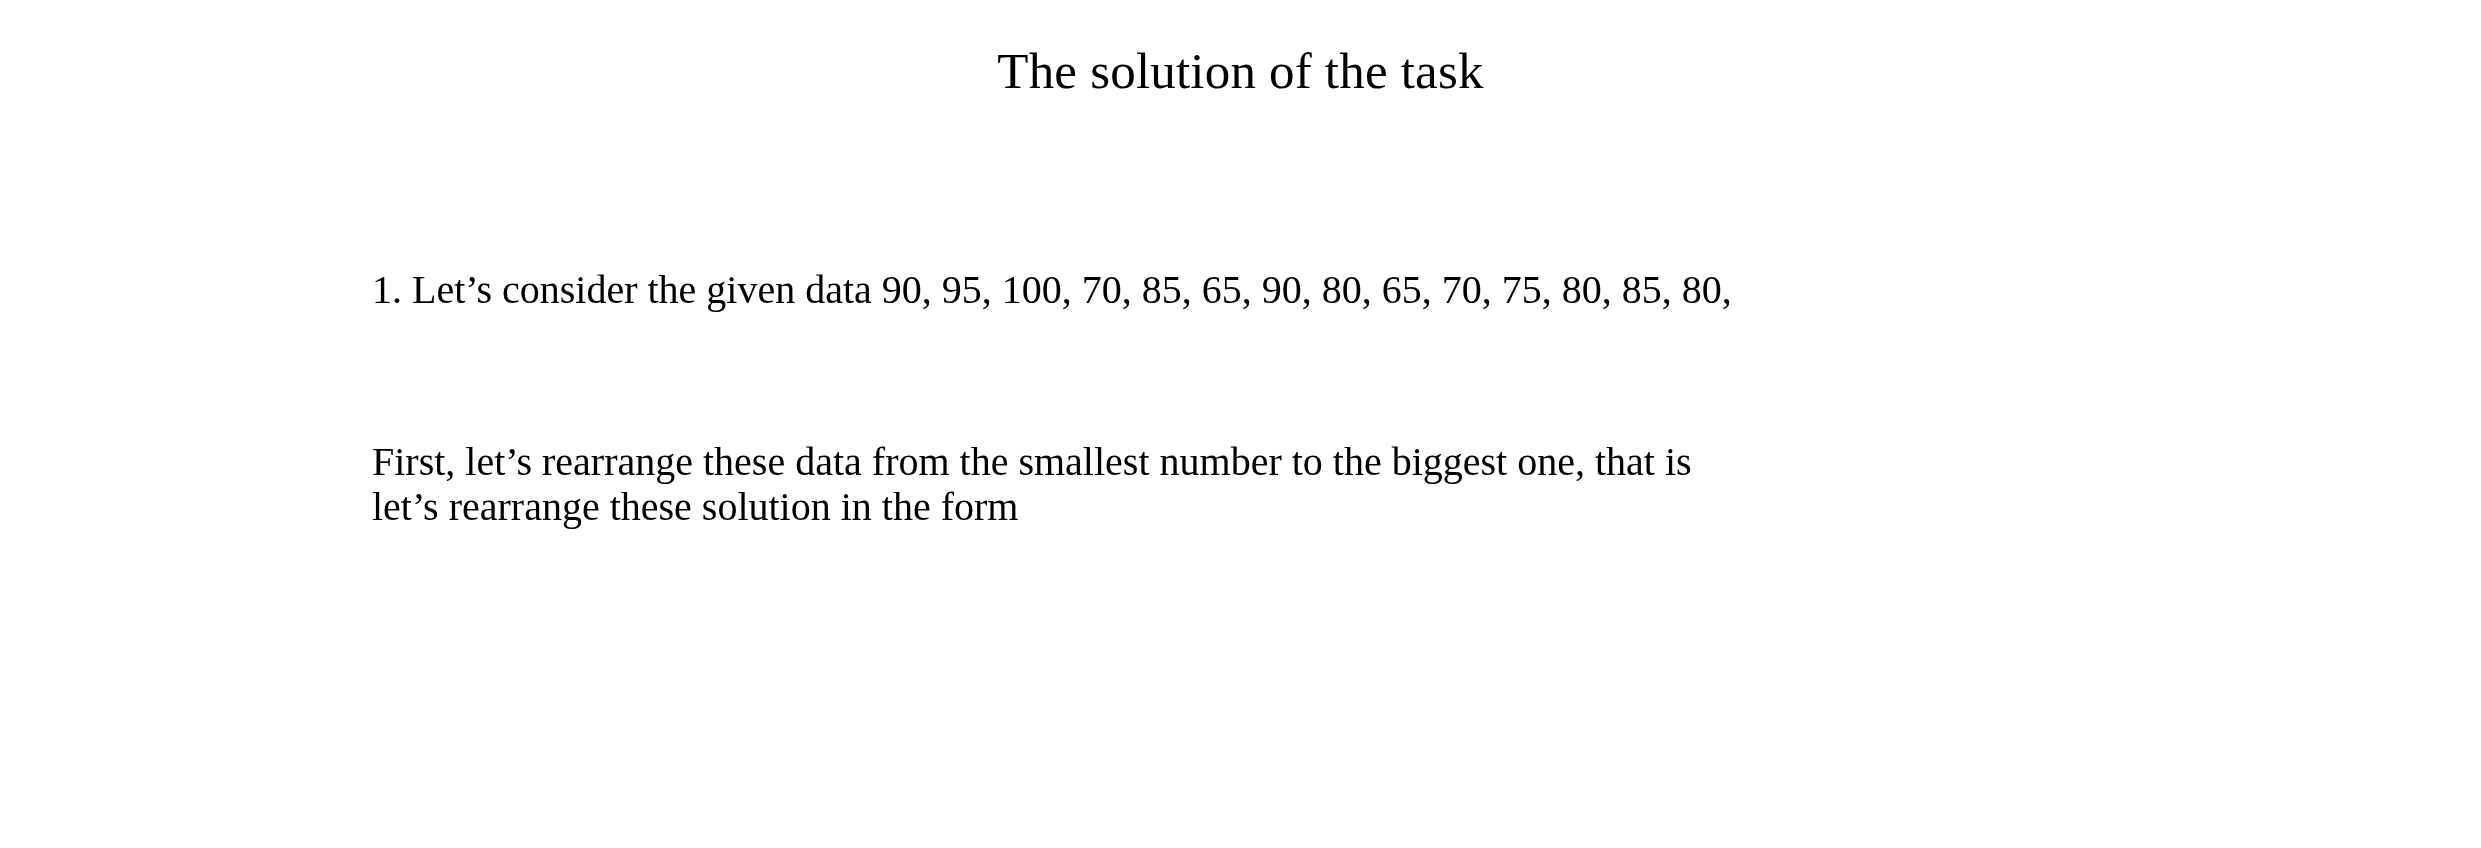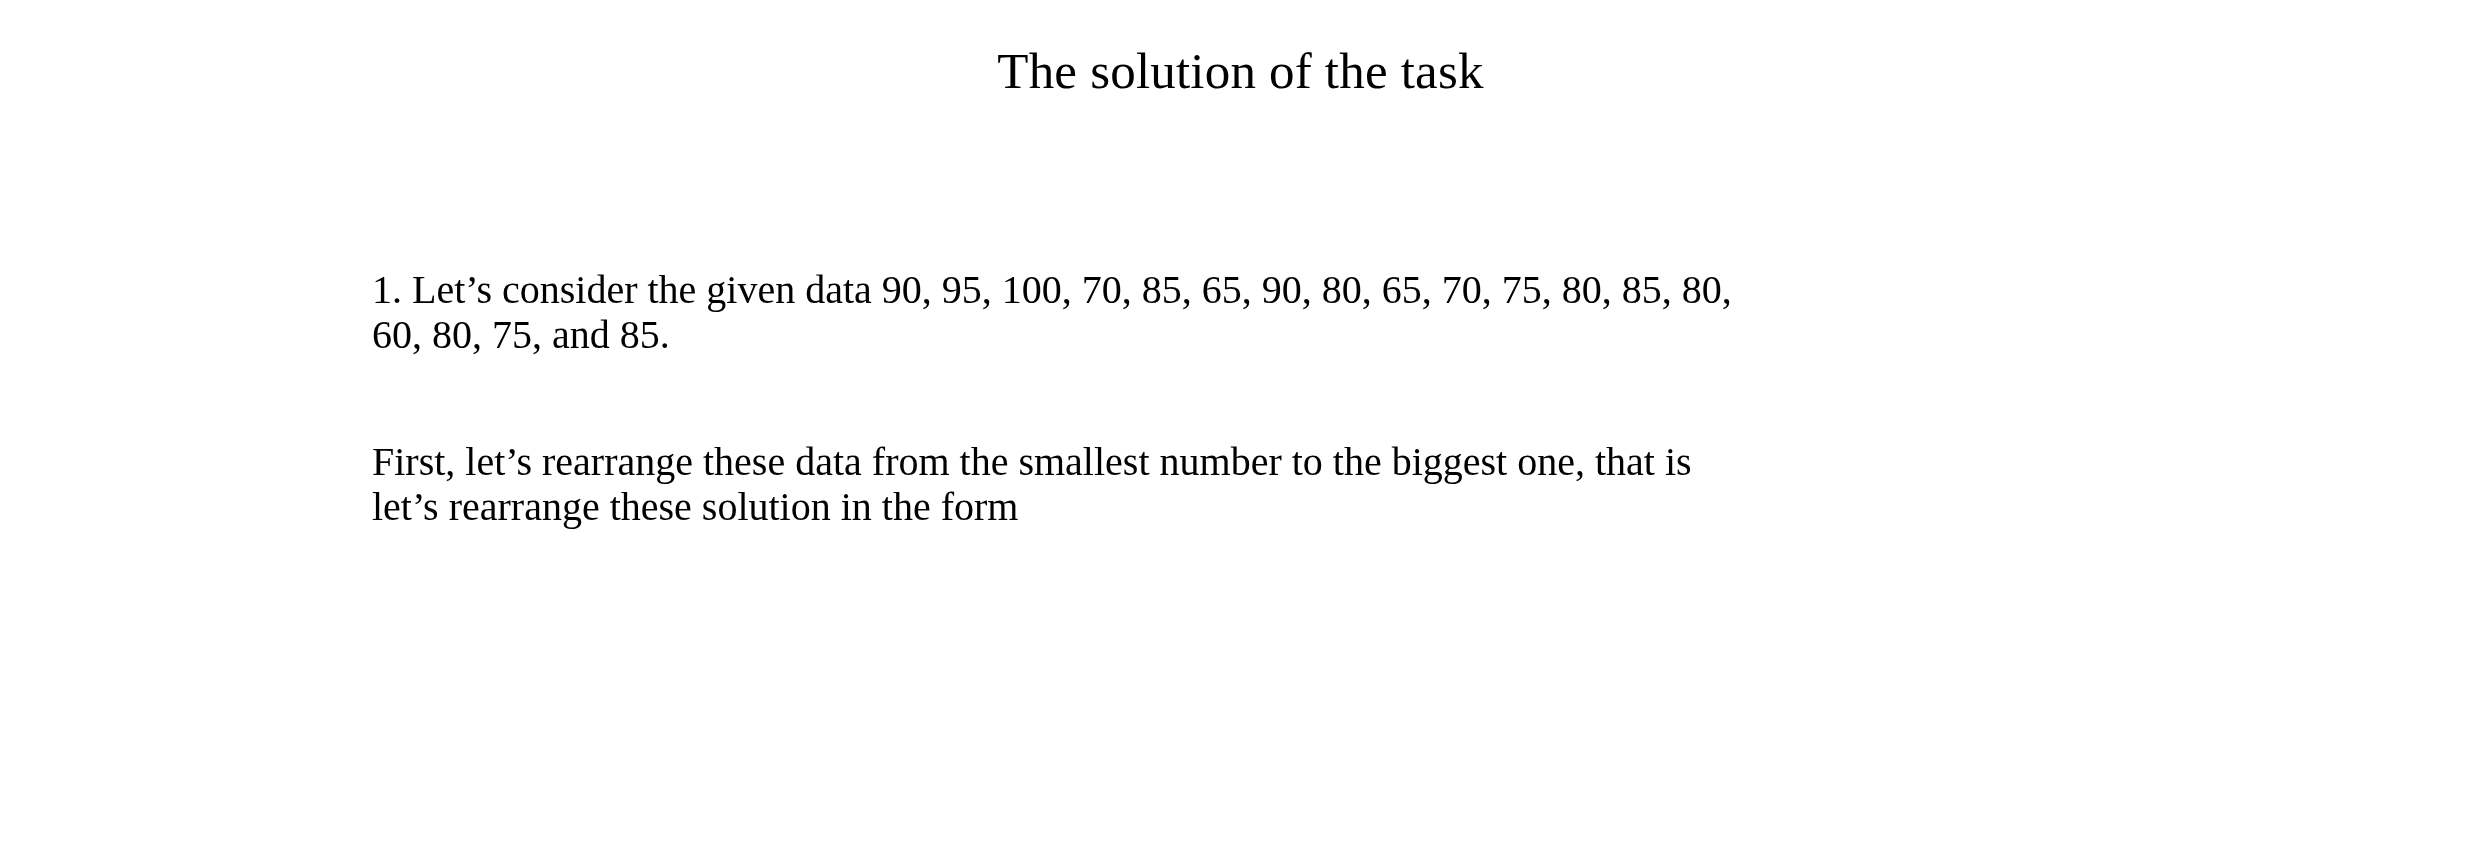--- a/index.html
+++ b/index.html
@@ -61,21 +61,20 @@
 </head>
 <body>
 
 <div class="page">
 
   <div class="doc-title">The solution of the task</div>
 
   <div class="body-block p1">
     <p class="para justify-last-left">
       <span>1. Let’s consider the given data 90, 95, 100, 70, 85, 65, 90, 80, 65, 70, 75, 80, 85, 80,</span>
-      <span class="last">60, 80, 75, and 85.</span>
     </p>
   </div>
 
   <div class="body-block p2">
     <p class="para justify-last-left">
       <span>First, let’s rearrange these data from the smallest number to the biggest one, that is</span>
       <span class="last">let’s rearrange these solution in the form</span>
     </p>
   </div>
 

